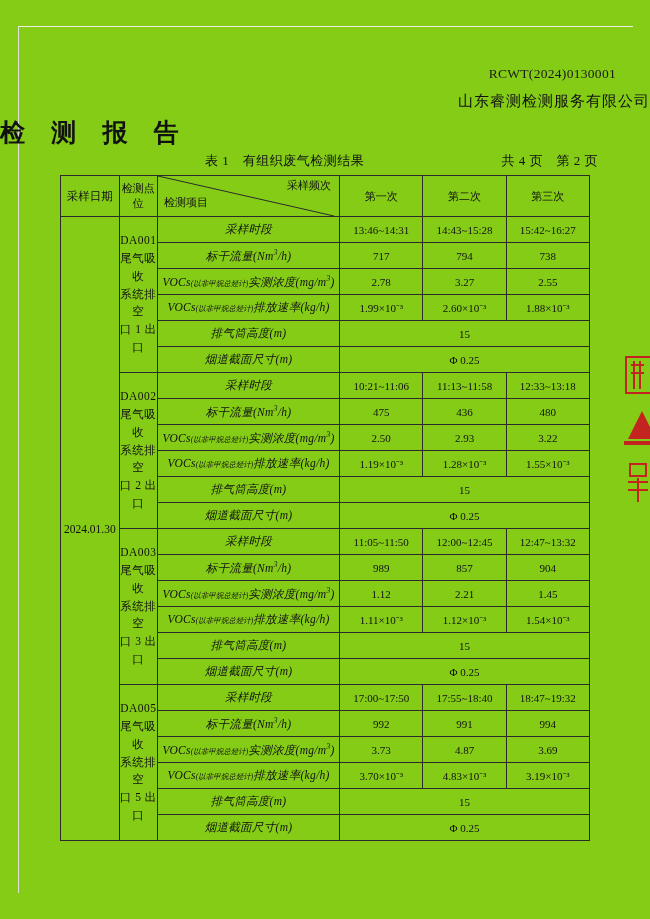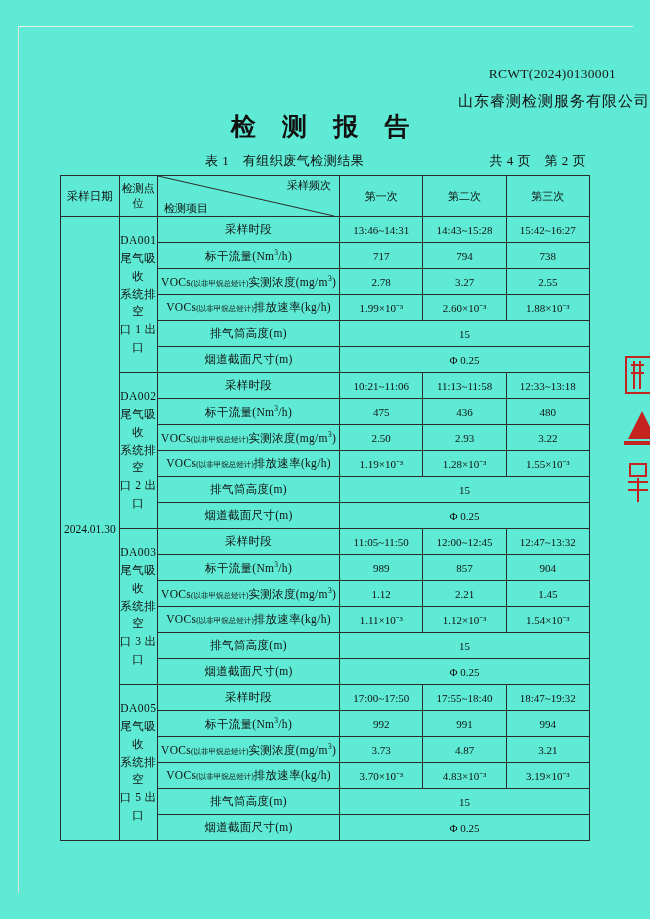--- a/index.html
+++ b/index.html
@@ -13,21 +13,21 @@
     position: relative;
     font-family: "Liberation Serif", serif;
     color: #111;
     overflow: hidden;
   }
   .page {
     position: absolute;
     left: 0; top: 0;
     width: 650px;
     height: 919px;
-    background: #5eead4;
+    background: #84cc16;
   }
   
   .scan-edge {
     position: absolute;
     left: 18px; top: 26px;
     width: 614px; height: 866px;
     border-left: 1px solid #e2e2dc;
     border-top: 1px solid #eeeee8;
     pointer-events: none;
   }
@@ -46,22 +46,21 @@
     left: 0; right: 0;
     top: 92px;
     text-align: right;
     font-size: 15px;
     letter-spacing: 1px;
     color: #111;
   }
   .report-title {
     position: absolute;
     left: 0; right: 0;
-    top: 110px;
-    text-align: center;
+    top: 116px;
     font-size: 25px;
     font-weight: bold;
     letter-spacing: 10px;
     color: #111;
   }
   .tbl-caption-row {
     position: absolute;
     left: 60px;
     right: 40px;
     top: 152px;
@@ -69,21 +68,21 @@
     font-size: 13px;
   }
   .tbl-caption {
     position: absolute;
     left: 145px;
     top: 0;
     letter-spacing: .5px;
   }
   .page-no {
     position: absolute;
-    right: 24px;
+    right: 12px;
     top: 0;
     letter-spacing: .5px;
     margin-left: 8px;
   }
 
   table.main {
     position: absolute;
     left: 60px;
     top: 175px;
     border-collapse: collapse;
@@ -117,32 +116,33 @@
   .diag .line svg { display:block; }
   .diag .tr {
     position: absolute;
     right: 8px;
     top: 2px;
     font-size: 11px;
   }
   .diag .bl {
     position: absolute;
     left: 6px;
-    bottom: 0;
+    bottom: 6px;
     font-size: 11px;
   }
   .pt-name {
     font-size: 11.5px;
     line-height: 1.55;
     letter-spacing: .5px;
   }
   .item {
     text-align: center;
     font-size: 11.5px;
     letter-spacing: .3px;
+    font-style: italic;
   }
   .item .sub {
     font-size: 7.5px;
     letter-spacing: 0;
   }
   sup { font-size: 7.5px; }
   .val { font-size: 11px; }
 
   .date-cell {
     width: 56px;
@@ -324,21 +324,21 @@
       <tr class="r">
         <td class="item">标干流量(Nm<sup>3</sup>/h)</td>
         <td class="val">992</td>
         <td class="val">991</td>
         <td class="val">994</td>
       </tr>
       <tr class="r">
         <td class="item">VOCs<span class="sub">(以非甲烷总烃计)</span>实测浓度(mg/m<sup>3</sup>)</td>
         <td class="val">3.73</td>
         <td class="val">4.87</td>
-        <td class="val">3.21</td>
+        <td class="val">3.69</td>
       </tr>
       <tr class="r">
         <td class="item">VOCs<span class="sub">(以非甲烷总烃计)</span>排放速率(kg/h)</td>
         <td class="val">3.70×10⁻³</td>
         <td class="val">4.83×10⁻³</td>
         <td class="val">3.19×10⁻³</td>
       </tr>
       <tr class="r">
         <td class="item">排气筒高度(m)</td>
         <td class="val" colspan="3">15</td>

